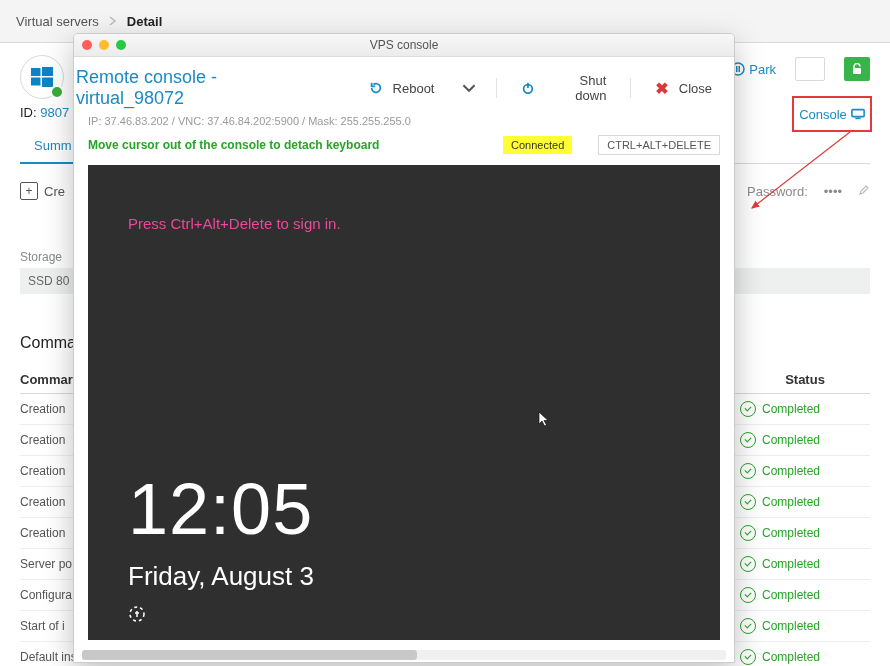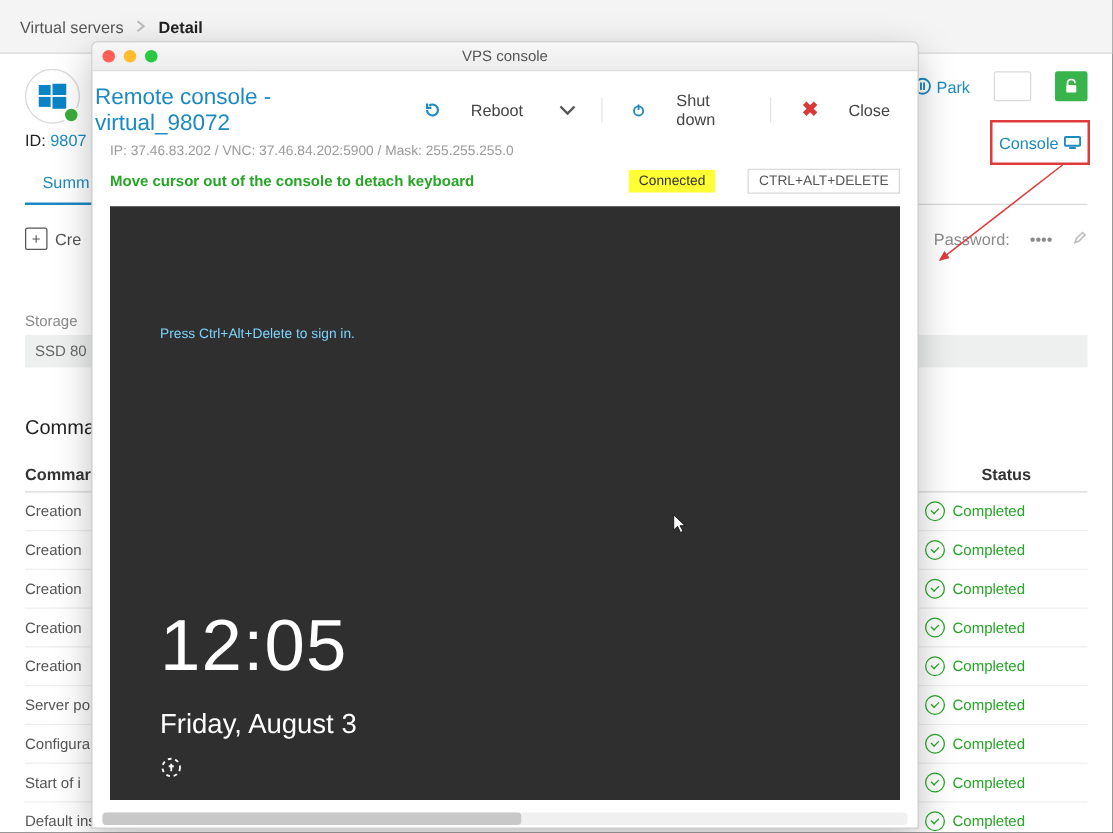--- a/index.html
+++ b/index.html
@@ -70,39 +70,39 @@
   .modal{position:absolute;left:73px;top:33px;width:660px;height:628px;background:#fff;border:1px solid #ccc;border-radius:5px 5px 0 0;box-shadow:0 10px 30px rgba(0,0,0,0.25);display:flex;flex-direction:column;overflow:hidden;}
   .modal-title{height:22px;flex:none;background:linear-gradient(#f7f7f7,#ececec);border-bottom:1px solid #ddd;display:flex;align-items:center;position:relative;}
   .traffic{position:absolute;left:8px;display:flex;gap:7px;}
   .tdot{width:10px;height:10px;border-radius:50%;}
   .tred{background:#ff5f57;} .tyel{background:#febc2e;} .tgrn{background:#28c840;}
   .modal-title .txt{margin:0 auto;font-size:12px;color:#555;}
 
   .mhead{padding:10px 14px 6px 2px;display:flex;align-items:center;gap:16px;flex:none;}
   .mhead .title{color:var(--link);font-size:18px;}
   .mhead .fill{flex:1;}
-  .mbtn{display:flex;align-items:center;gap:24px;font-size:13px;color:#444;padding:4px 8px;}
+  .mbtn{display:flex;align-items:center;gap:10px;font-size:13px;color:#444;padding:4px 8px;text-align:right;}
   .mbtn.caret{padding:4px 4px;color:#444;}
   .mbtn svg{width:14px;height:14px;}
   .reboot svg{stroke:var(--link);fill:none;stroke-width:2;}
   .shut svg{stroke:var(--link);fill:none;stroke-width:2;}
   .close-x{color:var(--red);font-size:16px;font-weight:700;}
   .vline{width:1px;height:20px;background:#e3e3e3;}
 
   .meta{padding:0 14px 4px 14px;font-size:11px;color:#9a9a9a;flex:none;}
   .hintline{padding:4px 14px 10px 14px;display:flex;align-items:center;gap:26px;flex:none;}
   .hint{color:var(--green);font-size:12px;font-weight:700;}
   .hintline .fill{flex:1;}
   .conn{background:var(--yellow);padding:3px 8px;font-size:11px;color:#333;}
   .cad{border:1px solid var(--border);padding:3px 8px;font-size:11px;color:#555;background:#fff;}
 
   .console{flex:1;margin:0 14px 10px 14px;background:#2f2f2f;position:relative;color:#fff;font-family:"Segoe UI",Helvetica,Arial,sans-serif;overflow:hidden;}
-  .console .signin{position:absolute;left:40px;top:50px;font-size:11px;color:#7dd3fc;margin-top:46px;}
-  .console .time{position:absolute;left:40px;bottom:90px;font-size:58px;font-weight:200;letter-spacing:1px;}
-  .console .date{position:absolute;left:40px;bottom:48px;font-size:22px;font-weight:300;}
+  .console .signin{position:absolute;left:40px;top:50px;font-size:15px;color:#ec4899;}
+  .console .time{position:absolute;left:40px;bottom:90px;font-size:72px;font-weight:200;letter-spacing:1px;}
+  .console .date{position:absolute;left:40px;bottom:48px;font-size:26px;font-weight:300;}
   .console .ease{position:absolute;left:40px;bottom:14px;}
   .console .ease svg{width:18px;height:18px;stroke:#fff;fill:none;stroke-width:1.5;}
   .console .cursor{position:absolute;left:450px;top:246px;}
   .console .cursor svg{width:12px;height:16px;}
 
   .hs{height:10px;flex:none;margin:0 8px 2px 8px;background:#f0f0f0;border-radius:3px;display:flex;}
   .hs .thumb{width:52%;height:100%;background:#c8c8c8;border-radius:3px;}
 
 </style>
 </head>

